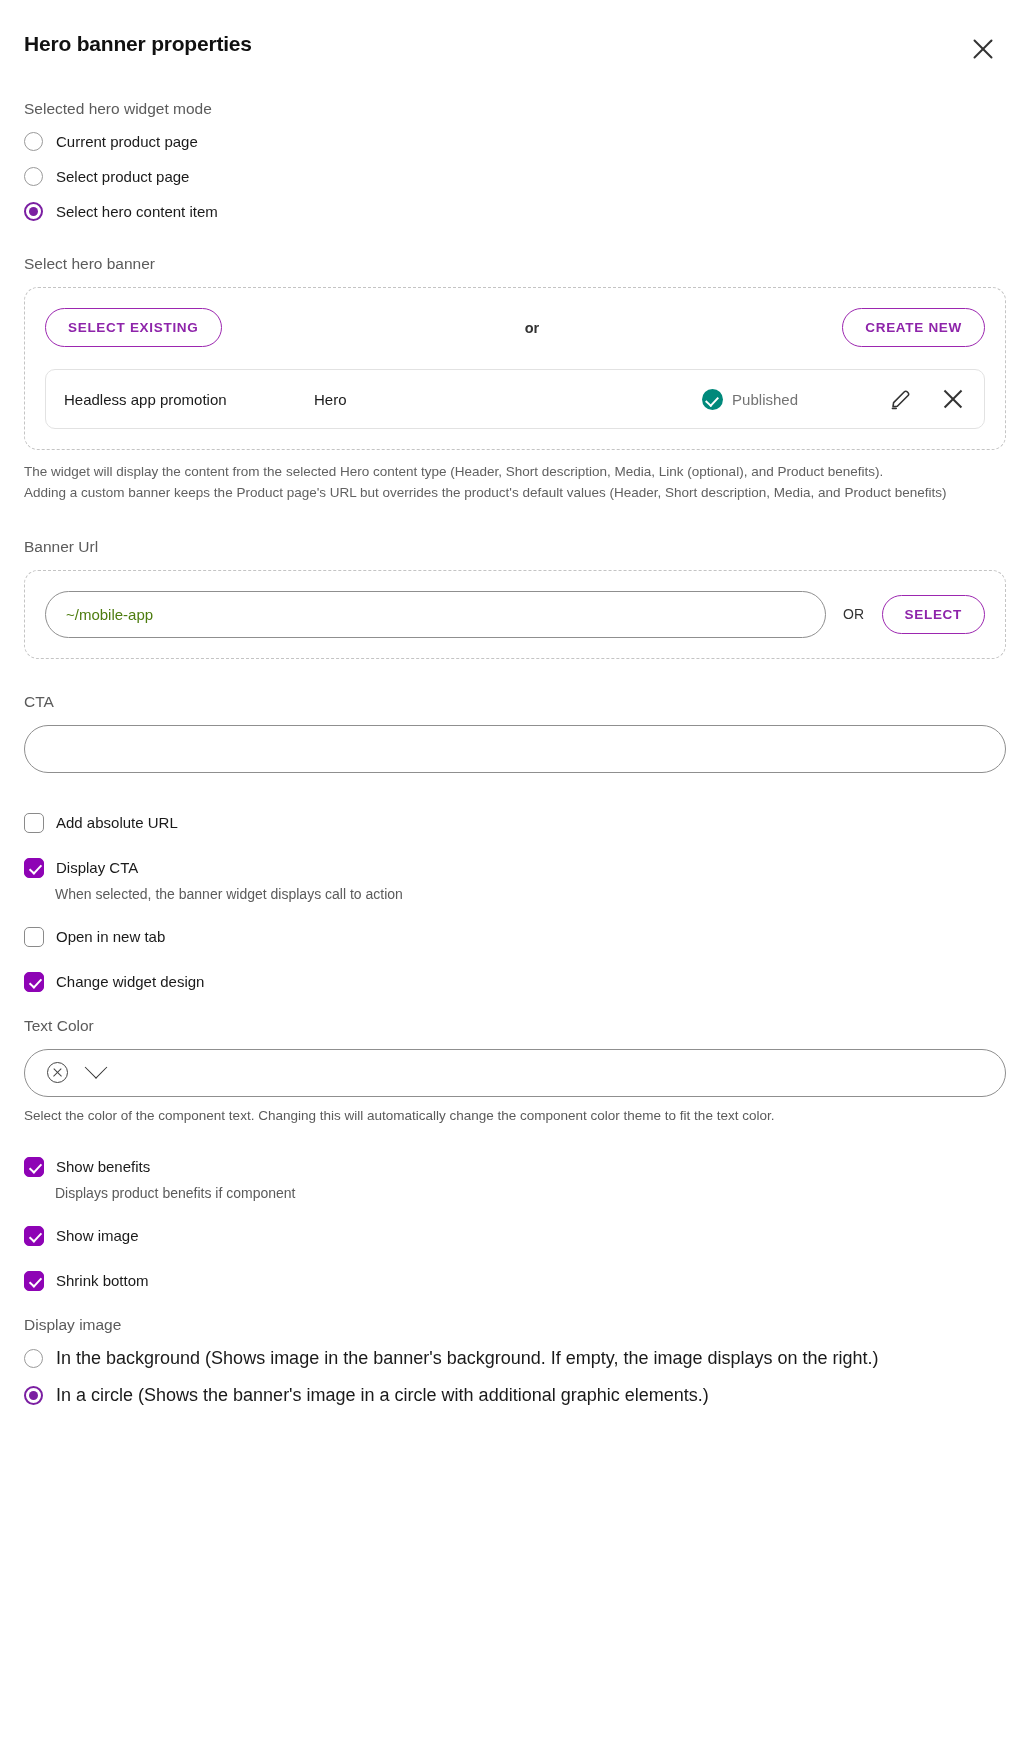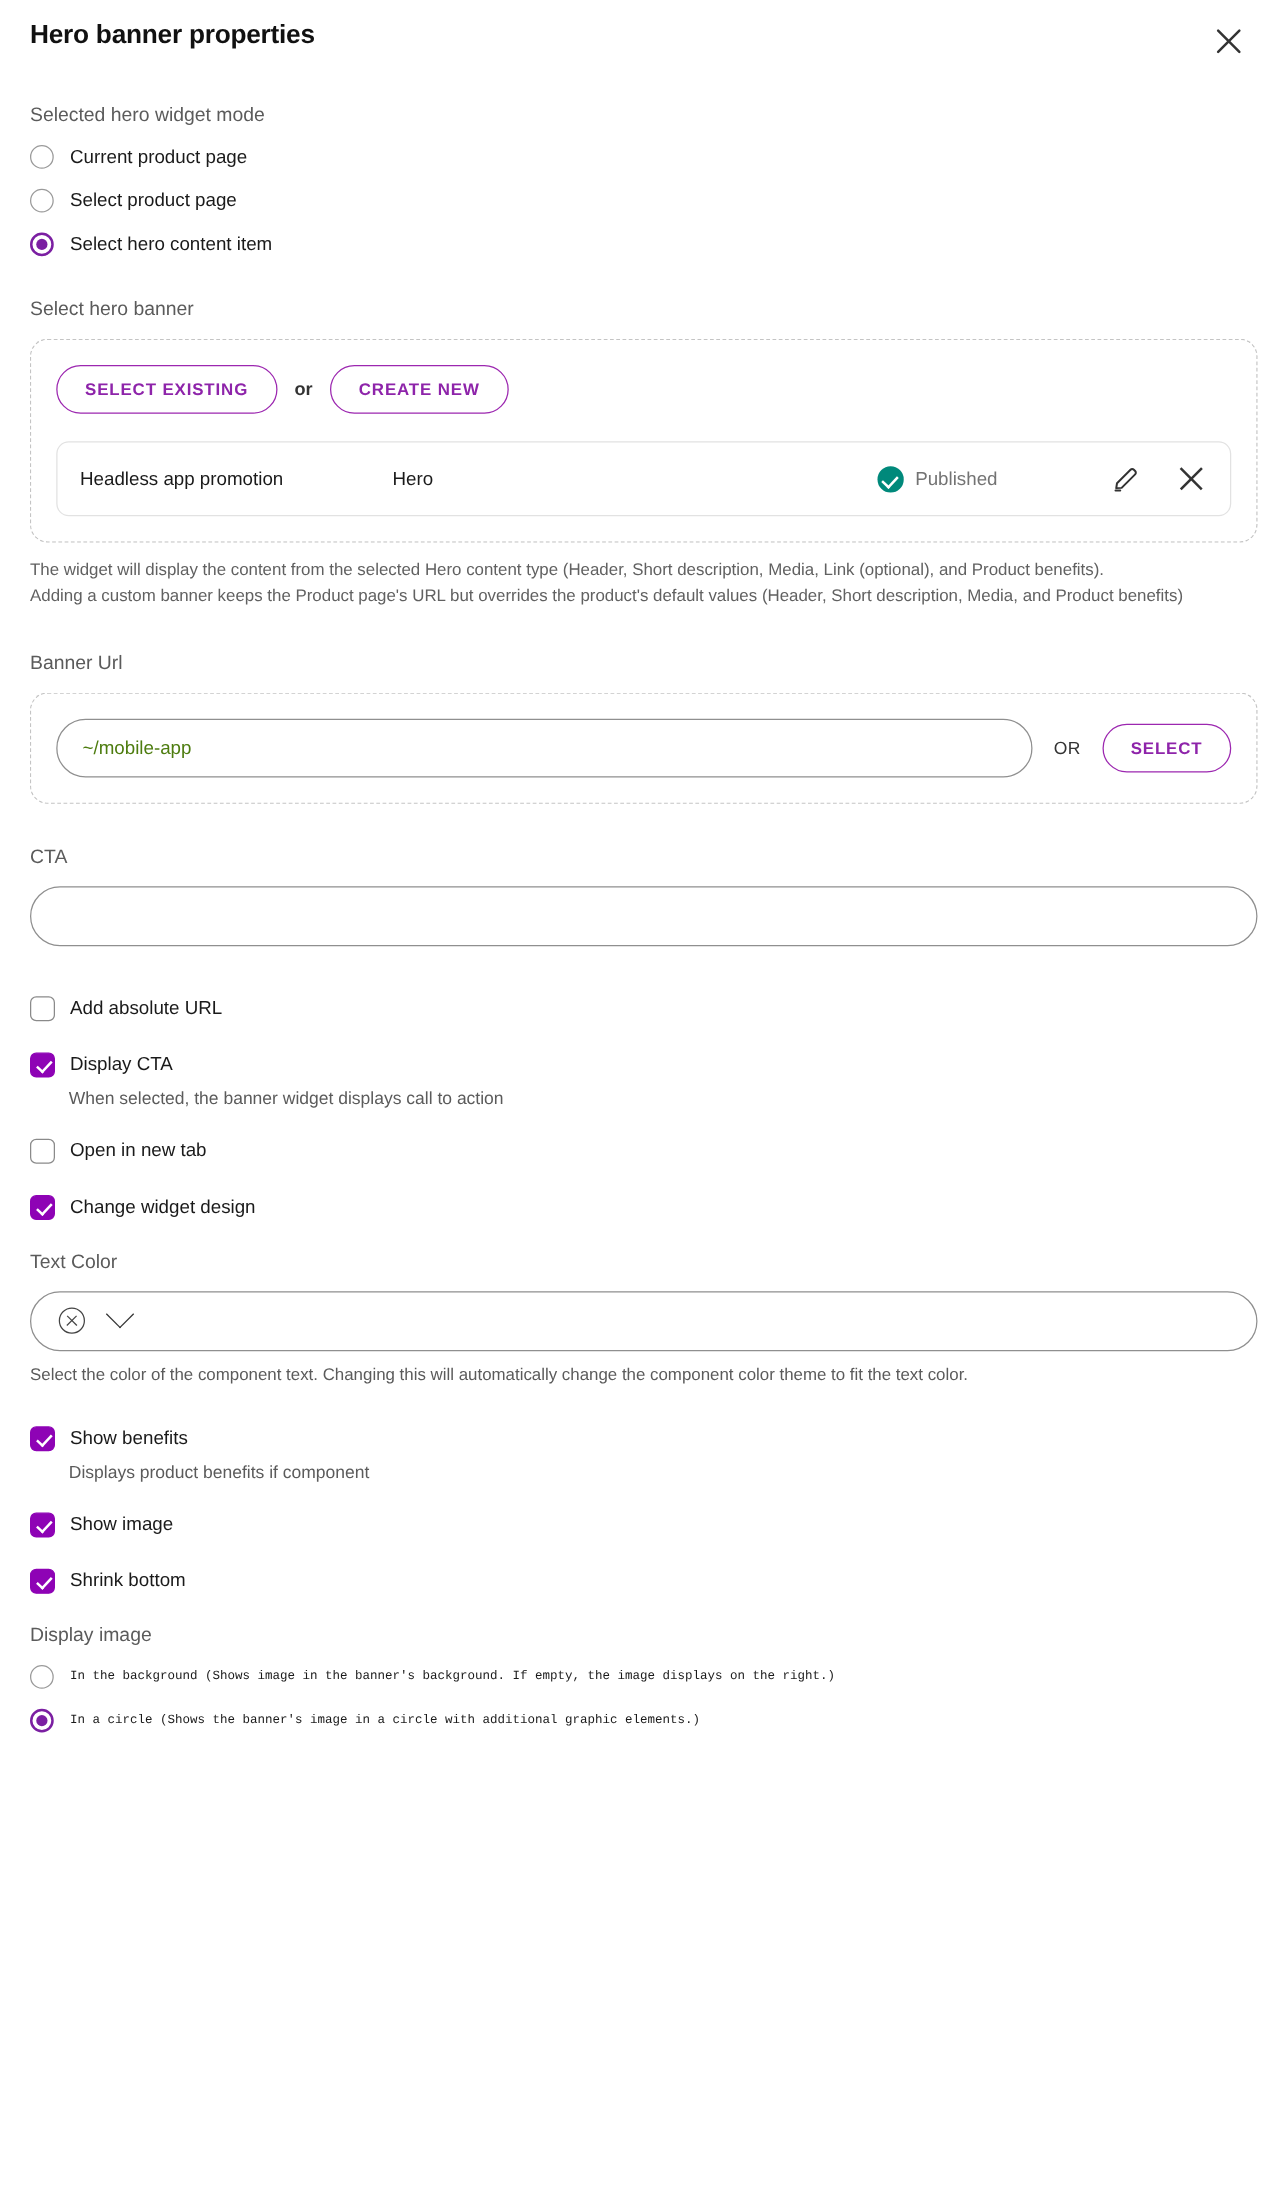--- a/index.html
+++ b/index.html
@@ -6,21 +6,21 @@
   html, body {
     width: 1030px;
     height: 1753px;
     background: #ffffff;
     font-family: "Liberation Sans", sans-serif;
     color: #1a1a1a;
   }
   .page {
     width: 1030px;
     min-height: 1753px;
-    padding: 16px 24px 10px 24px;
+    padding: 32px 24px 10px 24px;
     position: relative;
   }
 
   
   .header {
     display: flex;
     align-items: flex-start;
     justify-content: space-between;
     margin-bottom: 36px;
   }
@@ -86,21 +86,21 @@
   .radio-label { font-size: 15px; color: #1a1a1a; }
 
   
   .dashed-box {
     border: 1px dashed #c4c4c4;
     border-radius: 14px;
     padding: 20px;
   }
 
   
-  .pill-row { display: flex; align-items: center; gap: 14px; }
+  .pill-row { display: flex; align-items: center; gap: 14px; justify-content: space-between; }
   .pill-btn {
     border: 1.5px solid #9c27b0;
     color: #8e24aa;
     background: #ffffff;
     border-radius: 22px;
     padding: 11px 22px;
     font-size: 13.5px;
     font-weight: bold;
     letter-spacing: 0.7px;
     cursor: pointer;
@@ -255,21 +255,21 @@
     border-width: 0 1.8px 1.8px 0;
     transform: rotate(45deg) translate(-4px,-4px);
     flex: none;
     margin-right: 8px;
   }
   .select-help {
     font-size: 13.5px;
     color: #5b5b5b;
     margin-top: 11px;
   }
-  .small-radio-label { font-size: 10px; font-family: Liberation Mono, monospace; }
+  .small-radio-label { font-size: 18px; }
 </style>
 </head>
 <body>
 
 <div class="page">
 
   <div class="header">
     <div class="title">Hero banner properties</div>
     <div class="close-btn"></div>
   </div>

